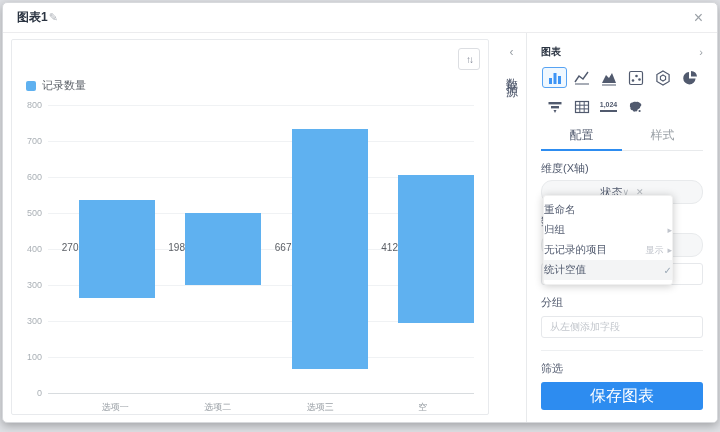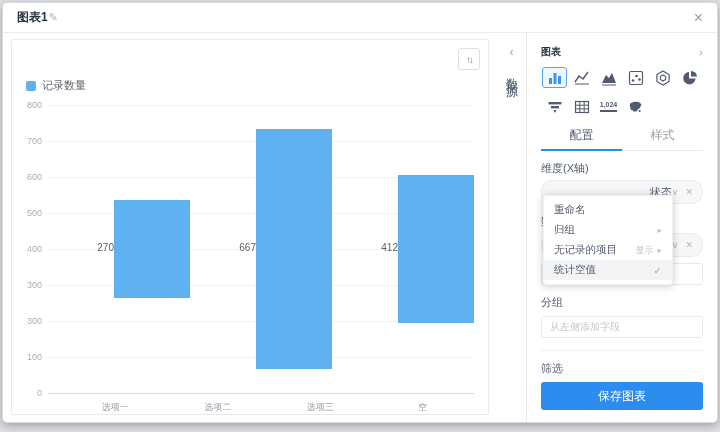--- a/index.html
+++ b/index.html
@@ -45,32 +45,32 @@
   .panel-chevron { color:#9aa0a6; font-size:11px; cursor:pointer; }
   .icon-grid { margin-top:8px; display:grid; grid-template-columns:repeat(6,1fr); row-gap:8px; justify-items:center; align-items:center; }
   .ct-icon { width:25px; height:21px; display:flex; align-items:center; justify-content:center; color:var(--text); cursor:pointer; }
   .ct-icon.selected { border:1px solid #57a3f3; border-radius:3px; background:#f0f8ff; }
   .num-ic { font-size:7px; font-weight:bold; color:var(--text); border-bottom:2px solid var(--text); line-height:1.2; }
   .tabs { margin-top:10px; display:flex; border-bottom:1px solid var(--line); }
   .tab { flex:1; text-align:center; font-size:12px; color:#9aa0a6; padding-bottom:5px; cursor:pointer; }
   .tab.active { color:var(--text); border-bottom:2px solid var(--accent); margin-bottom:-1px; }
   .sec-label { margin:10px 0 4px; font-size:11px; color:var(--text); }
   .pill { height:20px; background:#f6f7f8; border:1px solid #e8eaec; border-radius:11px; display:flex; align-items:center;
-          justify-content:flex-end; padding:11px 9px; font-size:11px; color:var(--text); cursor:pointer; }
+          justify-content:center; padding:11px 9px; font-size:11px; color:var(--text); cursor:pointer; }
   .pill-icons { display:flex; gap:7px; color:#b2b7bd; font-size:9px; align-items:center; }
   .dropzone { margin-top:6px; height:22px; border:1px solid #e6e8eb; border-radius:3px; display:flex; align-items:center;
               padding:0 8px; font-size:10px; color:#c3c7cd; }
   .divider { border-top:1px solid #edeff1; margin:12px 0 8px; }
   .save { position:absolute; left:14px; right:14px; bottom:12px; height:28px; background:var(--accent); color:#fff;
-          border:none; border-radius:3px; font-size:12px; cursor:pointer; font-family:inherit; }
+          border:none; border-radius:3px; font-size:16px; cursor:pointer; font-family:inherit; }
 
   
   .menu { position:absolute; top:162px; left:16px; width:130px; background:#fff; border-radius:3px;
           box-shadow:0 1px 8px rgba(0,0,0,.22); border:1px solid #f0f0f0; padding:4px 0; z-index:20; }
-  .menu-row { height:20px; display:flex; align-items:center; justify-content:space-between; padding:0 10px;
+  .menu-row { height:20px; display:flex; align-items:center; justify-content:space-between; padding:0 0;
               font-size:10.5px; color:var(--text); cursor:pointer; }
   .menu-row.hl { background:#f3f4f5; }
   .m-right { display:flex; align-items:center; gap:4px; color:#c0c4cc; font-size:9px; }
   .m-check { color:#9aa8b5; font-size:10px; }
   svg { display:block; }
 </style>
 </head>
 <body>
 
 <div class="modal">
@@ -112,20 +112,24 @@
             <div class="ylab" style="top: 247px;">100</div>
             <div class="gridline base" style="top: 288px;"></div>
             <div class="ylab" style="top: 283px;">0</div>
           </div>
         <div class="bars" id="bars-layer">
             <div class="slot">
               <div class="bar-val">270</div>
               <div class="bar" style="height: 97.2px; background: rgb(95, 177, 240);"></div>
             </div>
             <div class="slot">
+              <div class="bar-val">198</div>
+              <div class="bar" style="height: 71.3px; background: rgb(95, 177, 240);"></div>
+            </div>
+            <div class="slot">
               <div class="bar-val">667</div>
               <div class="bar" style="height: 240.1px; background: rgb(95, 177, 240);"></div>
             </div>
             <div class="slot">
               <div class="bar-val">412</div>
               <div class="bar" style="height: 148.3px; background: rgb(95, 177, 240);"></div>
             </div>
           </div>
         <div class="xlabs" id="xlabels-layer">
             <div class="xlab">选项一</div>

